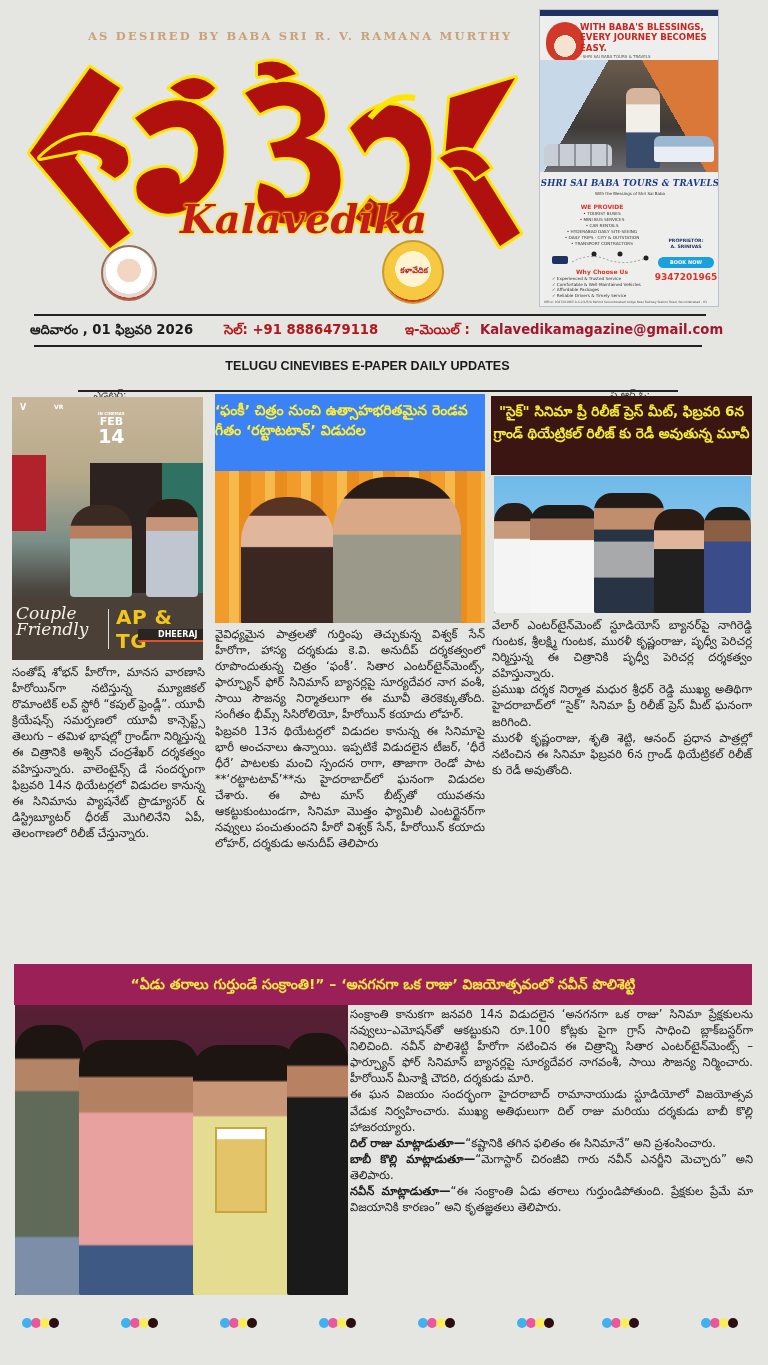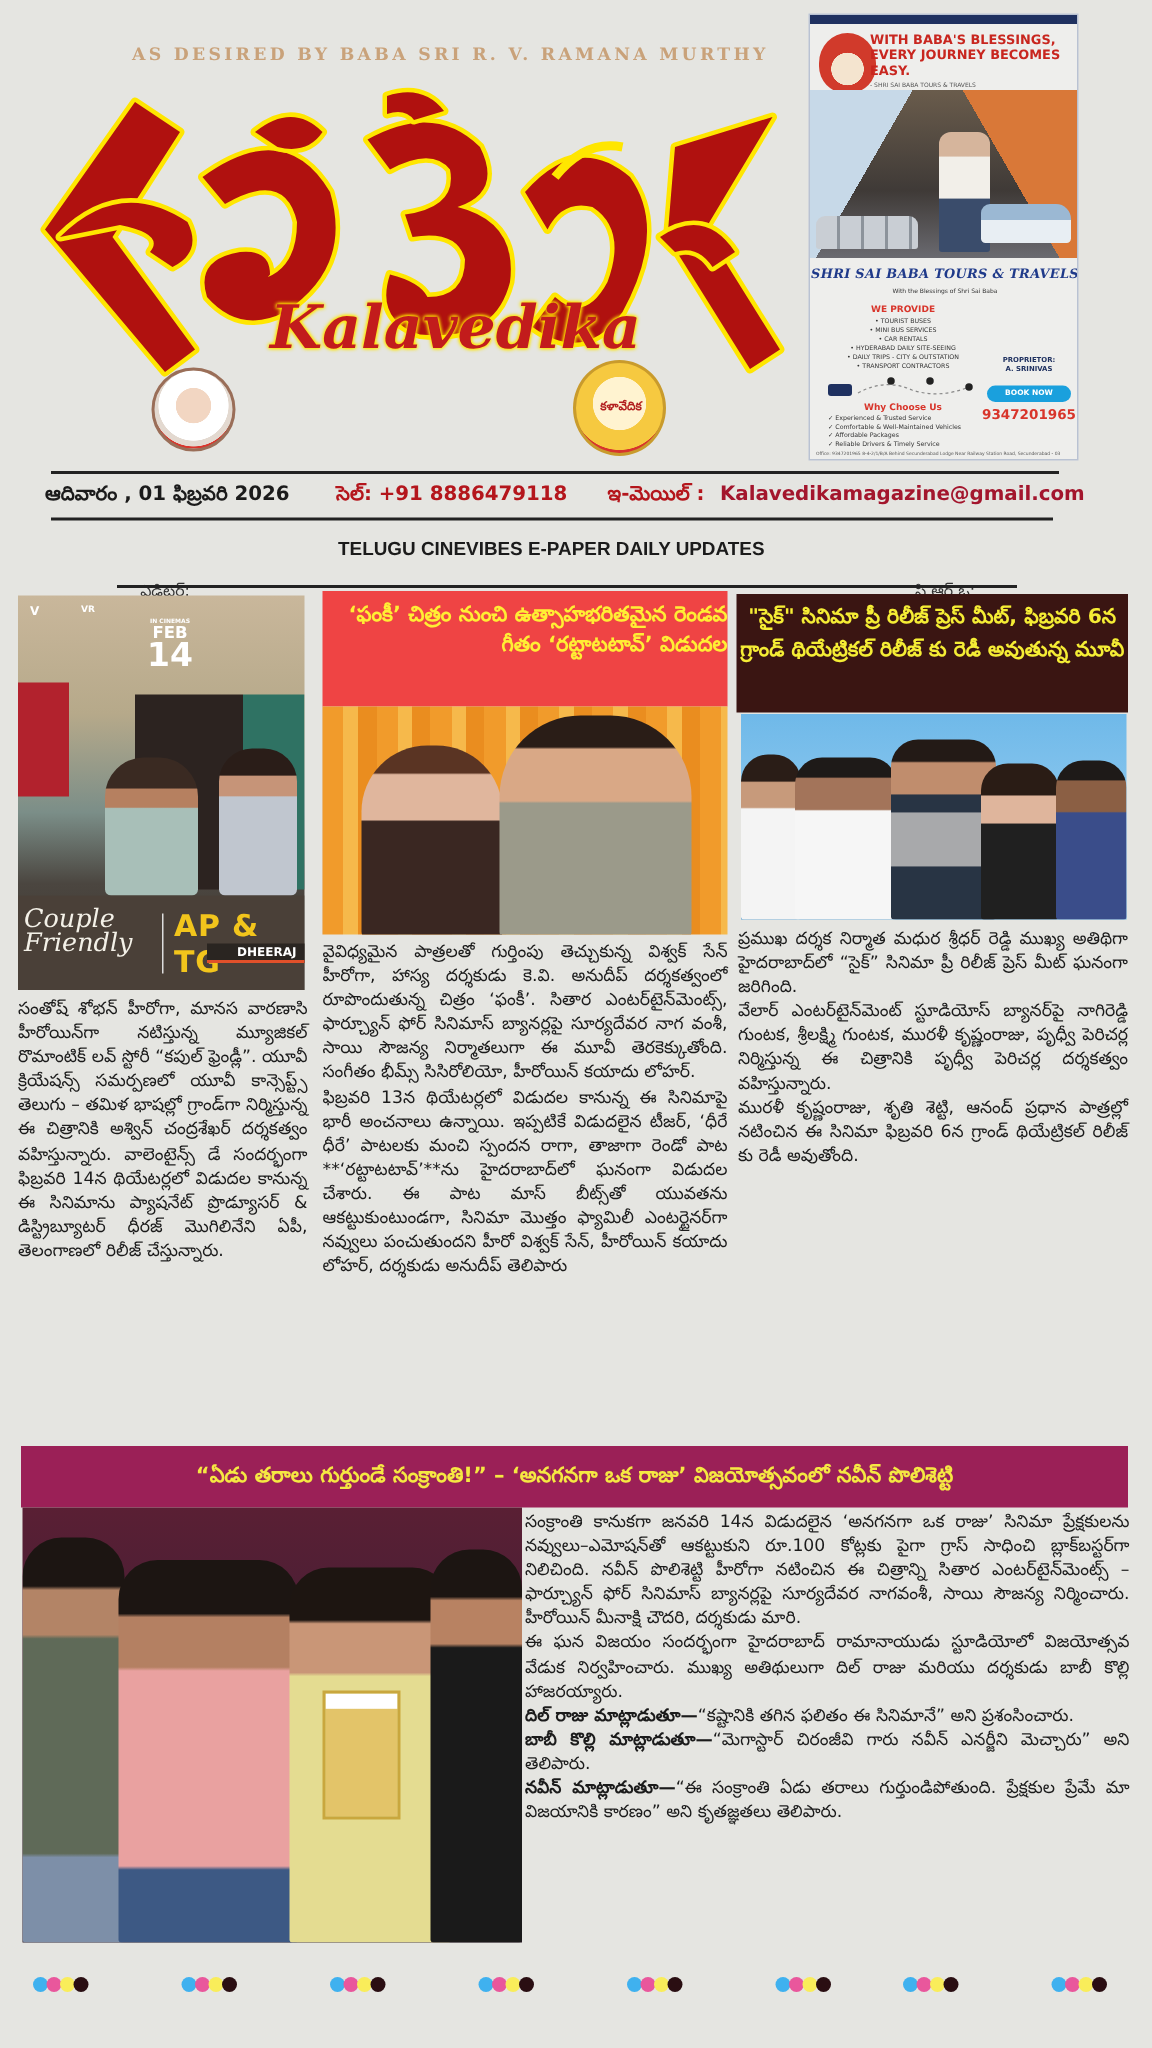--- a/index.html
+++ b/index.html
@@ -122,34 +122,34 @@
   }
   .a1-poster .wall-red { position: absolute; left: 0; top: 58px; width: 34px; height: 76px; background: #b2222d; }
   .a1-poster .door { position: absolute; left: 78px; top: 66px; width: 72px; height: 130px; background: #2c2320; }
   .a1-poster .shutter { position: absolute; left: 150px; top: 66px; width: 41px; height: 130px; background: #2f7263; }
   .a1-poster .man { position: absolute; left: 58px; top: 108px; width: 62px; height: 92px; border-radius: 26px 26px 4px 4px; background: linear-gradient(180deg, #3a2a22 0 22%, #b68060 23% 36%, #a8bfb8 37%); }
   .a1-poster .woman { position: absolute; left: 134px; top: 102px; width: 52px; height: 98px; border-radius: 22px 22px 4px 4px; background: linear-gradient(180deg, #2a1d18 0 18%, #c69478 19% 32%, #c0c6cf 33%); }
   .a1-poster .ledge { position: absolute; left: 0; top: 200px; width: 191px; height: 63px; background: #4a4038; }
   .a1-poster .feb { position: absolute; left: 86px; top: 15px; color: #fff; font-weight: bold; text-align: center; line-height: 1; }
   .a1-poster .feb .incin { font-size: 4px; display: block; }
   .a1-poster .feb .mon { font-size: 11px; display: block; }
-  .a1-poster .feb .day { font-size: 22px; display: block; }
+  .a1-poster .feb .day { font-size: 19px; display: block; }
   .a1-poster .logo-v { position: absolute; left: 8px; top: 6px; color: #fff; font-size: 8px; font-weight: bold; }
   .a1-poster .logo-vr { position: absolute; left: 42px; top: 6px; color: #fff; font-size: 6px; font-weight: bold; }
   .a1-poster .title { position: absolute; left: 4px; top: 208px; width: 88px; color: #f4f1e8; font-family: "DejaVu Serif", serif; font-style: italic; font-size: 17px; line-height: 16px; }
   .a1-poster .divider { position: absolute; left: 96px; top: 212px; width: 1px; height: 40px; background: #ddd; }
   .a1-poster .aptg { position: absolute; left: 104px; top: 208px; color: #f2c51c; font-weight: bold; font-size: 20px; letter-spacing: 0.5px; }
   .a1-poster .dheeraj { position: absolute; left: 126px; top: 232px; color: #fff; font-size: 8px; font-weight: bold; background: #2a2521; padding: 1px 20px; border-bottom: 2px solid #e1502a; }
   .a1-text { position: absolute; left: 12px; top: 664px; width: 193px; }
 
   
   .a2-headline {
     position: absolute; left: 215px; top: 394px; width: 270px; height: 77px;
-    background: #ef4444; color: #ffee34; font-weight: bold; font-size: 14px; line-height: 20px;
-    text-align: right; padding-top: 6px;
+    background: #3b82f6; color: #ffee34; font-weight: bold; font-size: 14px; line-height: 20px;
+    text-align: left; padding-top: 6px;
   }
   .a2-photo {
     position: absolute; left: 215px; top: 471px; width: 270px; height: 152px; overflow: hidden;
     background: repeating-linear-gradient(90deg, #f19b2b 0 14px, #f6b94b 14px 24px, #ea8d1f 24px 36px);
   }
   .a2-photo .girl { position: absolute; left: 26px; top: 26px; width: 94px; height: 130px; border-radius: 44px 44px 6px 6px; background: linear-gradient(180deg, #5a3423 0 14%, #e0b69d 15% 38%, #3a2722 39%); }
   .a2-photo .boy { position: absolute; left: 118px; top: 6px; width: 128px; height: 150px; border-radius: 54px 54px 6px 6px; background: linear-gradient(180deg, #2a1d17 0 14%, #d9a886 15% 38%, #9b9a8a 39%); }
   .a2-text { position: absolute; left: 215px; top: 626px; width: 270px; }
 
   
@@ -311,22 +311,22 @@
 
 <div class="a3-headline">"సైక్" సినిమా ప్రీ రిలీజ్ ప్రెస్ మీట్, ఫిబ్రవరి 6న గ్రాండ్ థియేట్రికల్ రిలీజ్ కు రెడీ అవుతున్న మూవీ</div>
 <div class="a3-photo">
   <div class="p" style="left:0;width:40px;height:110px;background:linear-gradient(180deg,#2a1d17 0 16%,#c79a7b 17% 32%,#f4f4f4 33%);"></div>
   <div class="p" style="left:36px;width:68px;height:108px;background:linear-gradient(180deg,#1e1a18 0 12%,#a3745a 13% 32%,#f6f6f6 33%);"></div>
   <div class="p" style="left:100px;width:70px;height:120px;background:linear-gradient(180deg,#231a16 0 12%,#c08d6d 13% 30%,#283444 31% 40%,#a8a9ab 41% 70%,#283444 71%);"></div>
   <div class="p" style="left:160px;width:52px;height:104px;background:linear-gradient(180deg,#2a1c15 0 20%,#dfb59c 21% 38%,#202020 39%);"></div>
   <div class="p" style="left:210px;width:47px;height:106px;background:linear-gradient(180deg,#1e1a18 0 12%,#8b5f44 13% 32%,#3a4d8a 33%);"></div>
 </div>
 <div class="a3-text col-text">
+  <p>వేలార్ ఎంటర్‌టైన్‌మెంట్ స్టూడియోస్ బ్యానర్‌పై నాగిరెడ్డి గుంటక, శ్రీలక్ష్మి గుంటక, మురళీ కృష్ణంరాజు, పృధ్వీ పెరిచర్ల నిర్మిస్తున్న ఈ చిత్రానికి పృధ్వీ పెరిచర్ల దర్శకత్వం వహిస్తున్నారు.</p>
   <p>ప్రముఖ దర్శక నిర్మాత మధుర శ్రీధర్ రెడ్డి ముఖ్య అతిథిగా హైదరాబాద్‌లో “సైక్” సినిమా ప్రీ రిలీజ్ ప్రెస్ మీట్ ఘనంగా జరిగింది.</p>
-  <p>వేలార్ ఎంటర్‌టైన్‌మెంట్ స్టూడియోస్ బ్యానర్‌పై నాగిరెడ్డి గుంటక, శ్రీలక్ష్మి గుంటక, మురళీ కృష్ణంరాజు, పృధ్వీ పెరిచర్ల నిర్మిస్తున్న ఈ చిత్రానికి పృధ్వీ పెరిచర్ల దర్శకత్వం వహిస్తున్నారు.</p>
   <p>మురళీ కృష్ణంరాజు, శృతి శెట్టి, ఆనంద్ ప్రధాన పాత్రల్లో నటించిన ఈ సినిమా ఫిబ్రవరి 6న గ్రాండ్ థియేట్రికల్ రిలీజ్ కు రెడీ అవుతోంది.</p>
 </div>
 
 <div class="a4-headline">“ఏడు తరాలు గుర్తుండే సంక్రాంతి!” – ‘అనగనగా ఒక రాజు’ విజయోత్సవంలో నవీన్ పొలిశెట్టి</div>
 <div class="a4-photo">
   <div class="bgtext">NAVEEN POLISHETTY</div>
   <div class="p" style="left:0;width:68px;height:270px;background:linear-gradient(180deg,#1c1512 0 12%,#b38466 13% 24%,#5f6a58 25% 78%,#7d8fa8 79%);"></div>
   <div class="p" style="left:64px;width:120px;height:255px;background:linear-gradient(180deg,#1c1512 0 14%,#b48062 15% 28%,#e9a1a0 29% 80%,#3d5984 81%);"></div>
   <div class="p" style="left:178px;width:108px;height:250px;background:linear-gradient(180deg,#1d1511 0 14%,#c99677 15% 28%,#e4dc91 29%);"></div>
   <div class="p" style="left:272px;width:61px;height:262px;background:linear-gradient(180deg,#1c1512 0 12%,#b88262 13% 24%,#1a1a1a 25%);"></div>

